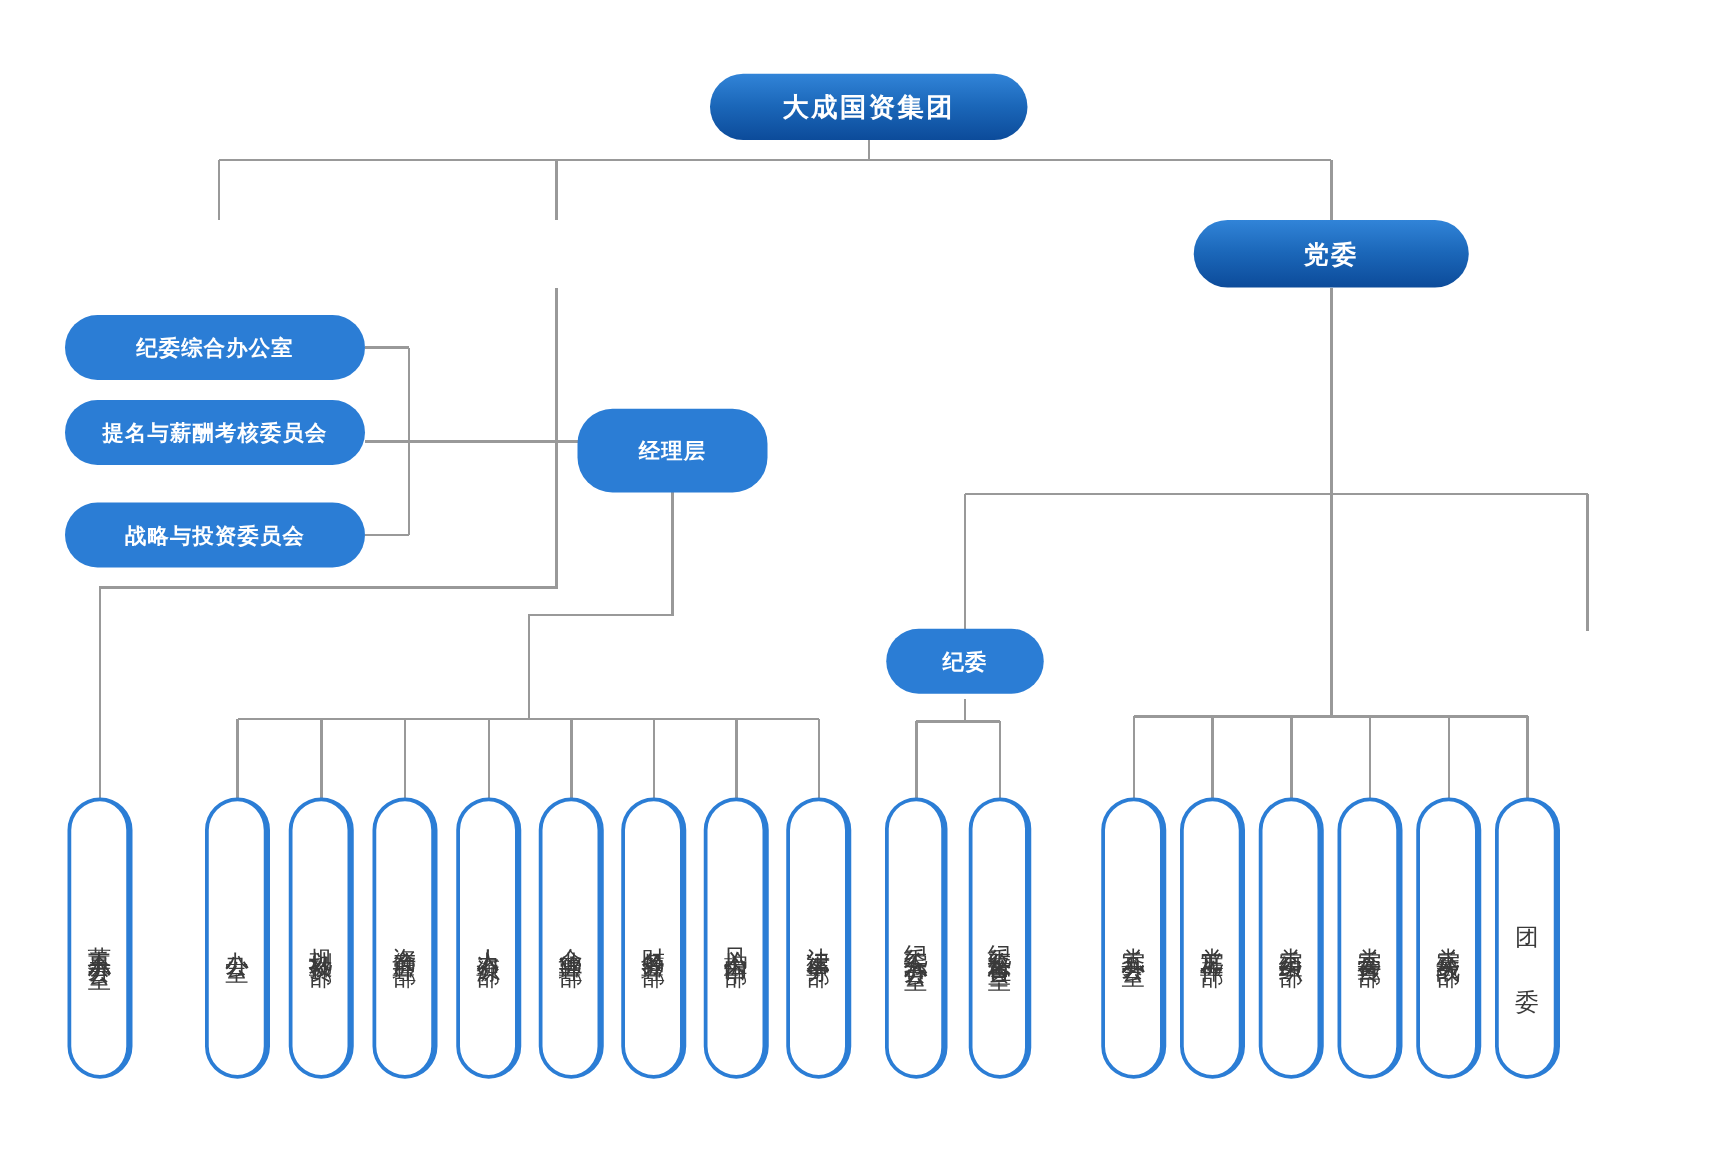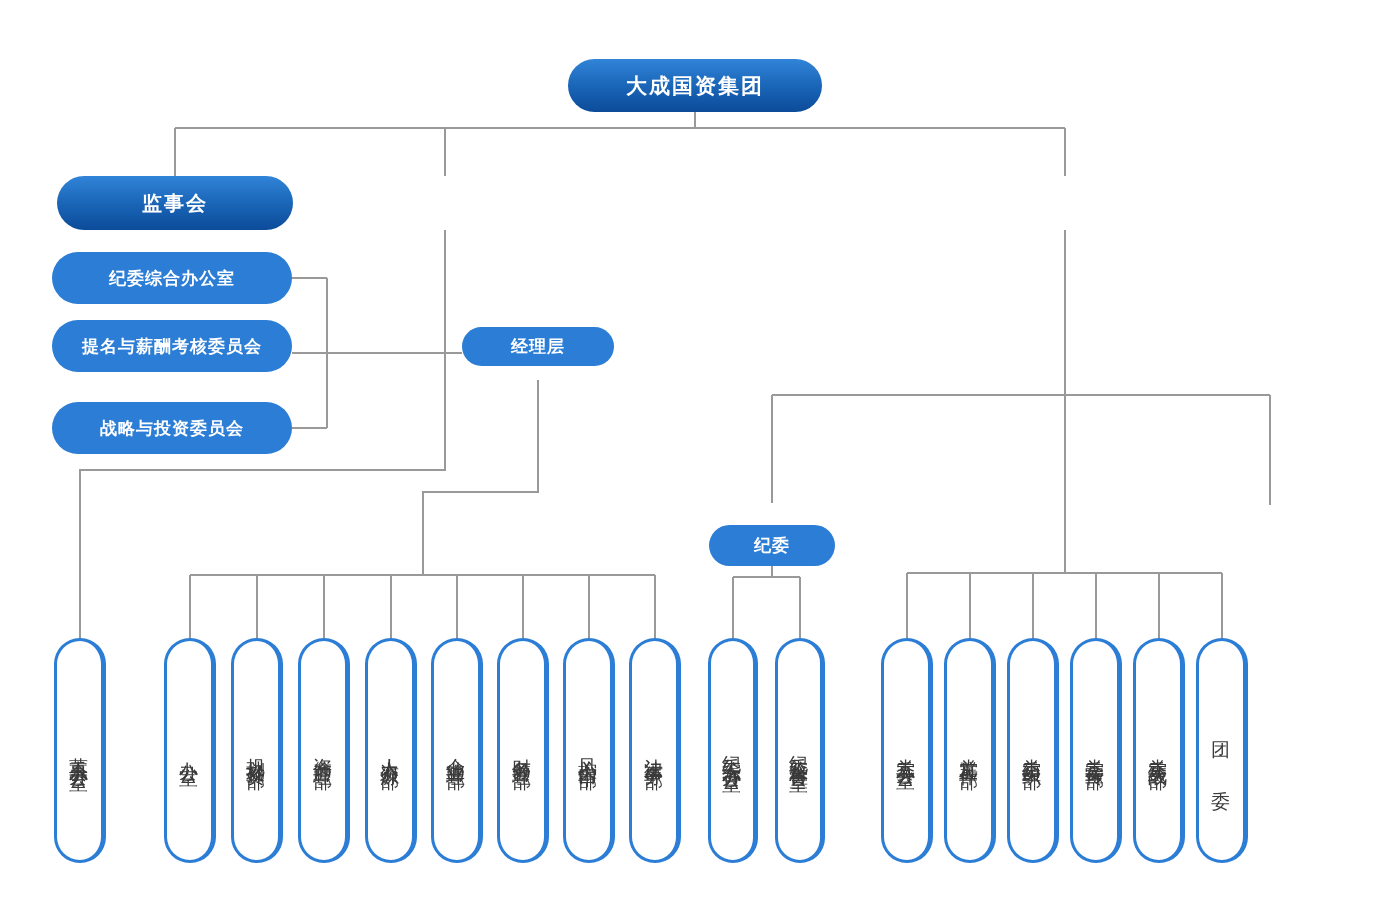--- a/index.html
+++ b/index.html
@@ -47,27 +47,27 @@
 
       <path d="M538 380 V492 H423 V575 M190 575 H655 M190 575 V638 M257 575 V638 M324 575 V638 M391 575 V638 M457 575 V638 M523 575 V638 M589 575 V638 M655 575 V638"></path>
 
       <path d="M1065 230 V573 M772 395 H1270 M772 395 V503 M1270 395 V505 M907 573 H1222 M907 573 V638 M970 573 V638 M1033 573 V638 M1096 573 V638 M1159 573 V638 M1222 573 V638"></path>
 
       <path d="M772 559 V577 M733 577 H800 M733 577 V638 M800 577 V638"></path>
     </g>
   </svg>
 
   <div class="pill grad fs-root" style="left:568px; top:36px; width:254px; height:53px;margin-top:23px;">大成国资集团</div>
-  <div class="pill grad fs-l2" style="left:57px; top:176px; width:236px; height:54px;">监事会</div>
+  <div class="pill grad fs-l2" style="left:955px; top:176px; width:220px; height:54px;">党委</div>
 
   <div class="pill flat fs-sm" style="left:52px; top:252px; width:240px; height:52px;">纪委综合办公室</div>
   <div class="pill flat fs-sm" style="left:52px; top:320px; width:240px; height:52px;">提名与薪酬考核委员会</div>
   <div class="pill flat fs-sm" style="left:52px; top:402px; width:240px; height:52px;">战略与投资委员会</div>
-  <div class="pill flat fs-sm" style="left:462px; top:327px; width:152px; height:39px;">经理层</div>
-  <div class="pill flat fs-sm" style="left:709px; top:503px; width:126px; height:41px;margin-top:22px;">纪委</div>
+  <div class="pill flat fs-sm" style="left:462px; top:327px; width:152px; height:67px;">经理层</div>
+  <div class="pill flat fs-sm" style="left:709px; top:503px; width:126px; height:52px;">纪委</div>
 
   <div class="vbox" style="left:54px;">
     <span class="vtext">董事会办公室</span>
     </div>
   <div class="vbox" style="left:164px;">
     <span class="vtext">办公室</span>
     </div>
   <div class="vbox" style="left:231px;">
     <span class="vtext">规划投资部</span>
     </div>

